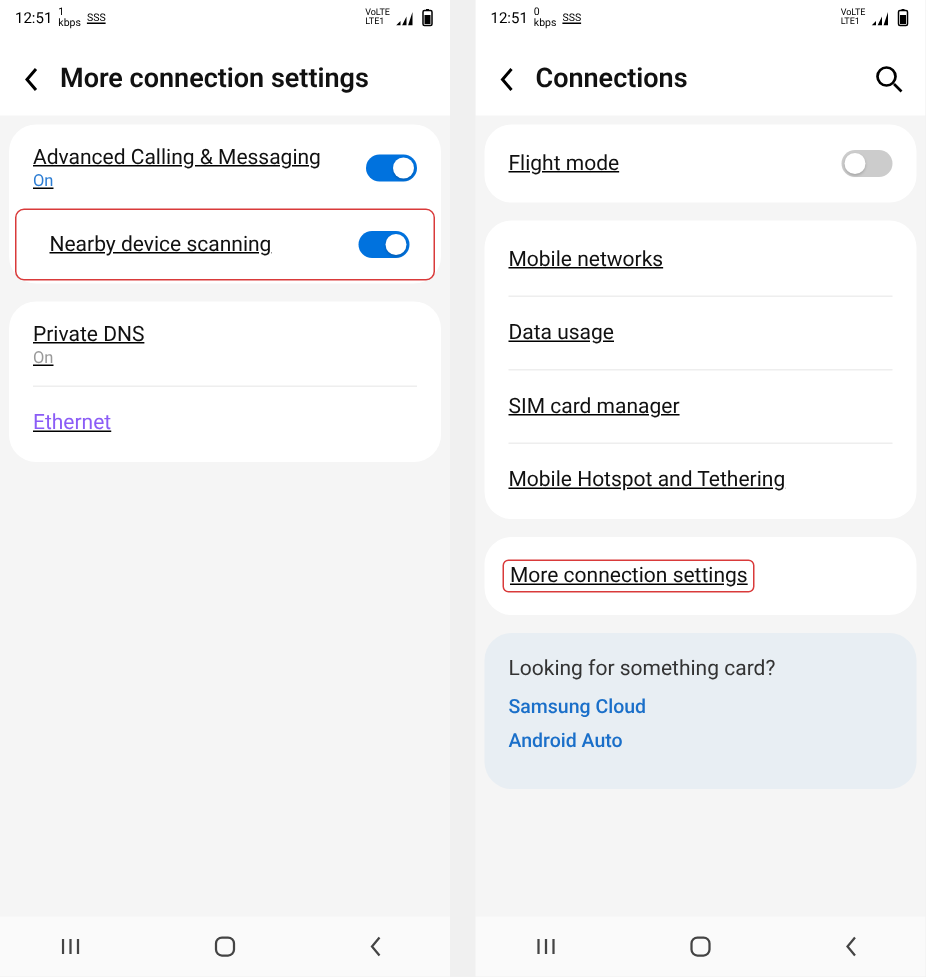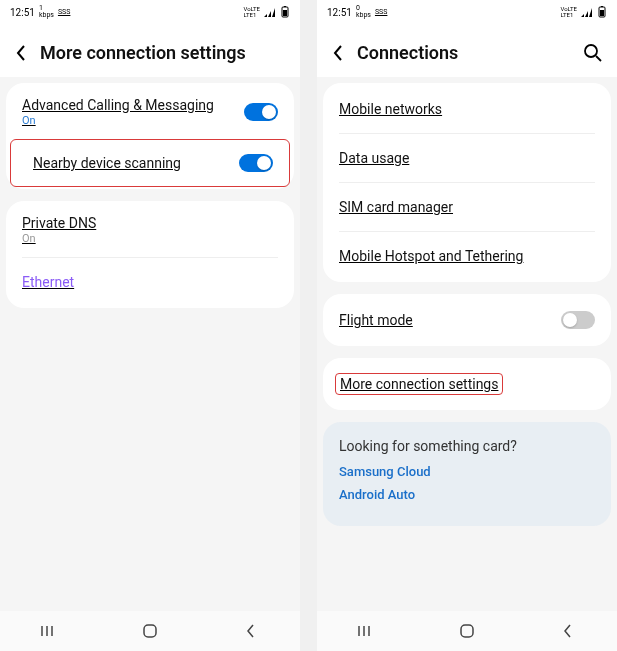--- a/index.html
+++ b/index.html
@@ -291,46 +291,46 @@
           <circle cx="8" cy="8" r="6" stroke="#000" stroke-width="1.8" fill="none"></circle>
           <line x1="13" y1="13" x2="18" y2="18" stroke="#000" stroke-width="1.8"></line>
         </svg>
     </span>
   </div>
 
   <div class="content">
 
     <div class="card">
       <div class="row">
-        <span class="row-label">Mobile networks</span>
-      </div>
-      <div class="divider"></div>
-      <div class="row">
-        <span class="row-label">Data usage</span>
-      </div>
-      <div class="divider"></div>
-      <div class="row">
-        <span class="row-label">SIM card manager</span>
-      </div>
-      <div class="divider"></div>
-      <div class="row">
-        <span class="row-label">Mobile Hotspot and Tethering</span>
-      </div>
-    </div>
-
-    <div class="card">
-      <div class="row">
         <span class="row-label">Flight mode</span>
         <div class="toggle">
             <div class="knob"></div>
           </div>
       </div>
     </div>
 
     <div class="card">
+      <div class="row">
+        <span class="row-label">Mobile networks</span>
+      </div>
+      <div class="divider"></div>
+      <div class="row">
+        <span class="row-label">Data usage</span>
+      </div>
+      <div class="divider"></div>
+      <div class="row">
+        <span class="row-label">SIM card manager</span>
+      </div>
+      <div class="divider"></div>
+      <div class="row">
+        <span class="row-label">Mobile Hotspot and Tethering</span>
+      </div>
+    </div>
+
+    <div class="card">
       <div class="row" style="padding:10px 12px">
         <span class="row-label" style="border:1.5px solid #d93a3a;border-radius:4px;padding:2px 4px">More connection settings</span>
       </div>
     </div>
 
     <div class="suggest-card">
       <div class="suggest-title">Looking for something card?</div>
       <div class="suggest-link">Samsung Cloud</div>
       <div class="suggest-link">Android Auto</div>
 

